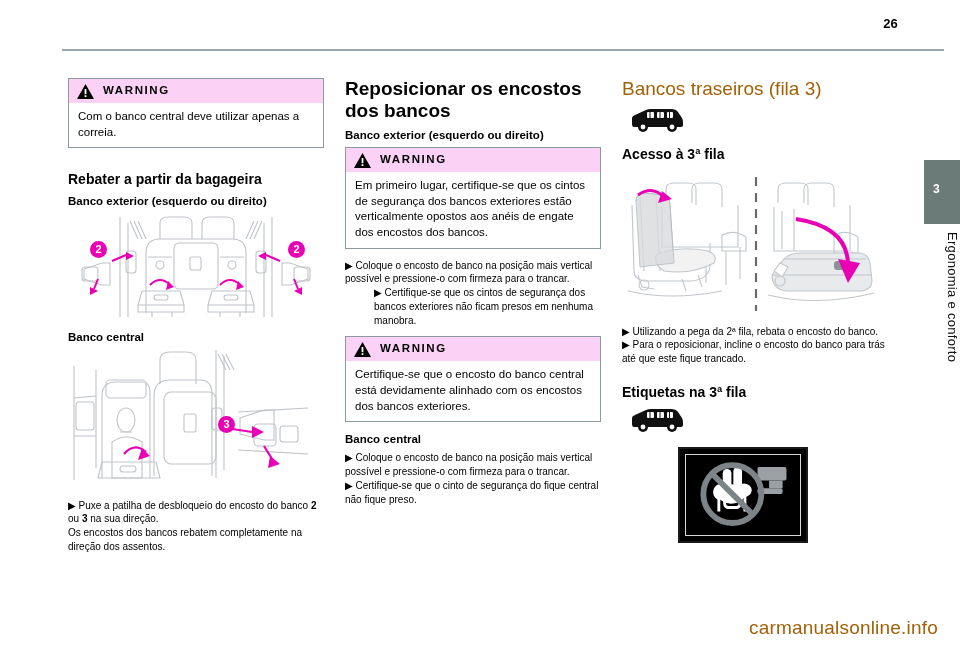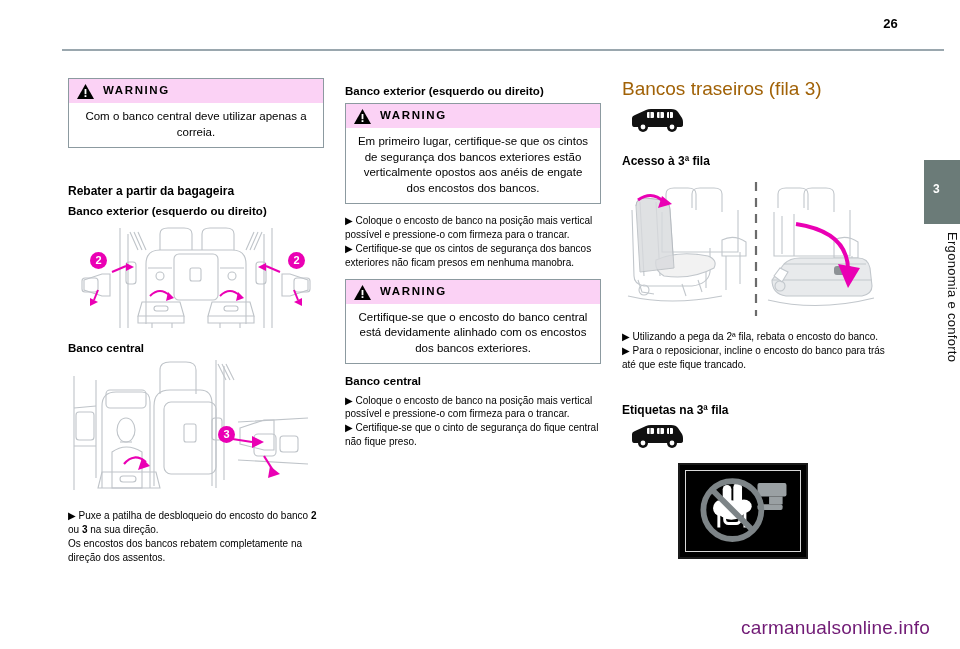--- a/index.html
+++ b/index.html
@@ -83,23 +83,23 @@
     margin: 0 0 4px 0;
   }
   .h1-gray {
     font-size: 19px;
     font-weight: normal;
     color: #a16207;
     line-height: 1.2;
     margin: 0 0 6px 0;
   }
   .h2 {
-    font-size: 12px;
-    font-weight: bold;
-    margin: 17px 0 6px 0;
+    font-size: 14px;
+    font-weight: bold;
+    margin: 4px 0 6px 0;
     line-height: 1.2;
   }
   .h3 {
     font-size: 11.5px;
     font-weight: bold;
     margin: 0 0 5px 0;
     line-height: 1.25;
   }
   p.body {
     font-size: 10px;
@@ -133,21 +133,20 @@
   }
   .warn-label {
     font-size: 11.5px;
     font-weight: bold;
     letter-spacing: 1.6px;
   }
   .warn-body {
     padding: 6px 9px 7px 9px;
     font-size: 11.5px;
     line-height: 1.35;
-    text-align: center;
   }
 
   
   .fig { position: relative; }
   .fig svg { display: block; }
   .callout-num {
     position: absolute;
     width: 17px; height: 17px;
     border-radius: 50%;
     background: #ea00b4;
@@ -173,24 +172,24 @@
   .label-inner {
     width: 100%; height: 100%;
     border: 1px solid #d8d8d8;
     box-sizing: border-box;
     position: relative;
     overflow: hidden;
   }
 
   .watermark {
     position: absolute;
-    right: 30px;
+    right: 22px;
     bottom: 10px;
     font-size: 19px;
-    color: #701a75;
+    color: #a16207;
     letter-spacing: 0.2px;
   }
 </style>
 </head>
 <body>
 
 <div class="page-num">26</div>
 <div class="top-rule"></div>
 
 <div class="chapter-tab">
@@ -327,38 +326,39 @@
     </svg>
     <div class="callout-num" style="left:150px; top:66px;">3</div>
   </div>
 
   <div class="spacer-m"></div>
   <p class="body"><span>▶  Puxe a patilha de desbloqueio do encosto do banco </span><span class="bold">2</span><span> ou </span><span class="bold">3</span><span> na sua direção.</span></p>
   <p class="body">Os encostos dos bancos rebatem completamente na direção dos assentos.</p>
 </div>
 
 <div class="col col-2">
+  <div class="h1">Reposicionar os encostos dos bancos</div>
   <div class="h3" style="margin-top:6px;">Banco exterior (esquerdo ou direito)</div>
 
   <div class="warn">
     <div class="warn-head">
       <span class="warn-tri">
         <svg width="17" height="15" viewBox="0 0 17 15">
           <polygon points="8.5,0 17,15 0,15" fill="#000"></polygon>
           <rect x="7.6" y="5" width="1.8" height="5.2" fill="#fff"></rect>
           <rect x="7.6" y="11.2" width="1.8" height="1.8" fill="#fff"></rect>
         </svg>
       </span>
       <span class="warn-label">WARNING</span>
     </div>
     <div class="warn-body">Em primeiro lugar, certifique-se que os cintos de segurança dos bancos exteriores estão verticalmente opostos aos anéis de engate dos encostos dos bancos.</div>
   </div>
 
   <p class="body">▶  Coloque o encosto de banco na posição mais vertical possível e pressione-o com firmeza para o trancar.</p>
-  <p class="body" style="margin-bottom:9px;">▶  Certifique-se que os cintos de segurança dos bancos exteriores não ficam presos em nenhuma manobra.</p>
+  <p class="body" style="margin-bottom:9px;margin-left:29px;">▶  Certifique-se que os cintos de segurança dos bancos exteriores não ficam presos em nenhuma manobra.</p>
 
   <div class="warn">
     <div class="warn-head">
       <span class="warn-tri">
         <svg width="17" height="15" viewBox="0 0 17 15">
           <polygon points="8.5,0 17,15 0,15" fill="#000"></polygon>
           <rect x="7.6" y="5" width="1.8" height="5.2" fill="#fff"></rect>
           <rect x="7.6" y="11.2" width="1.8" height="1.8" fill="#fff"></rect>
         </svg>
       </span>

